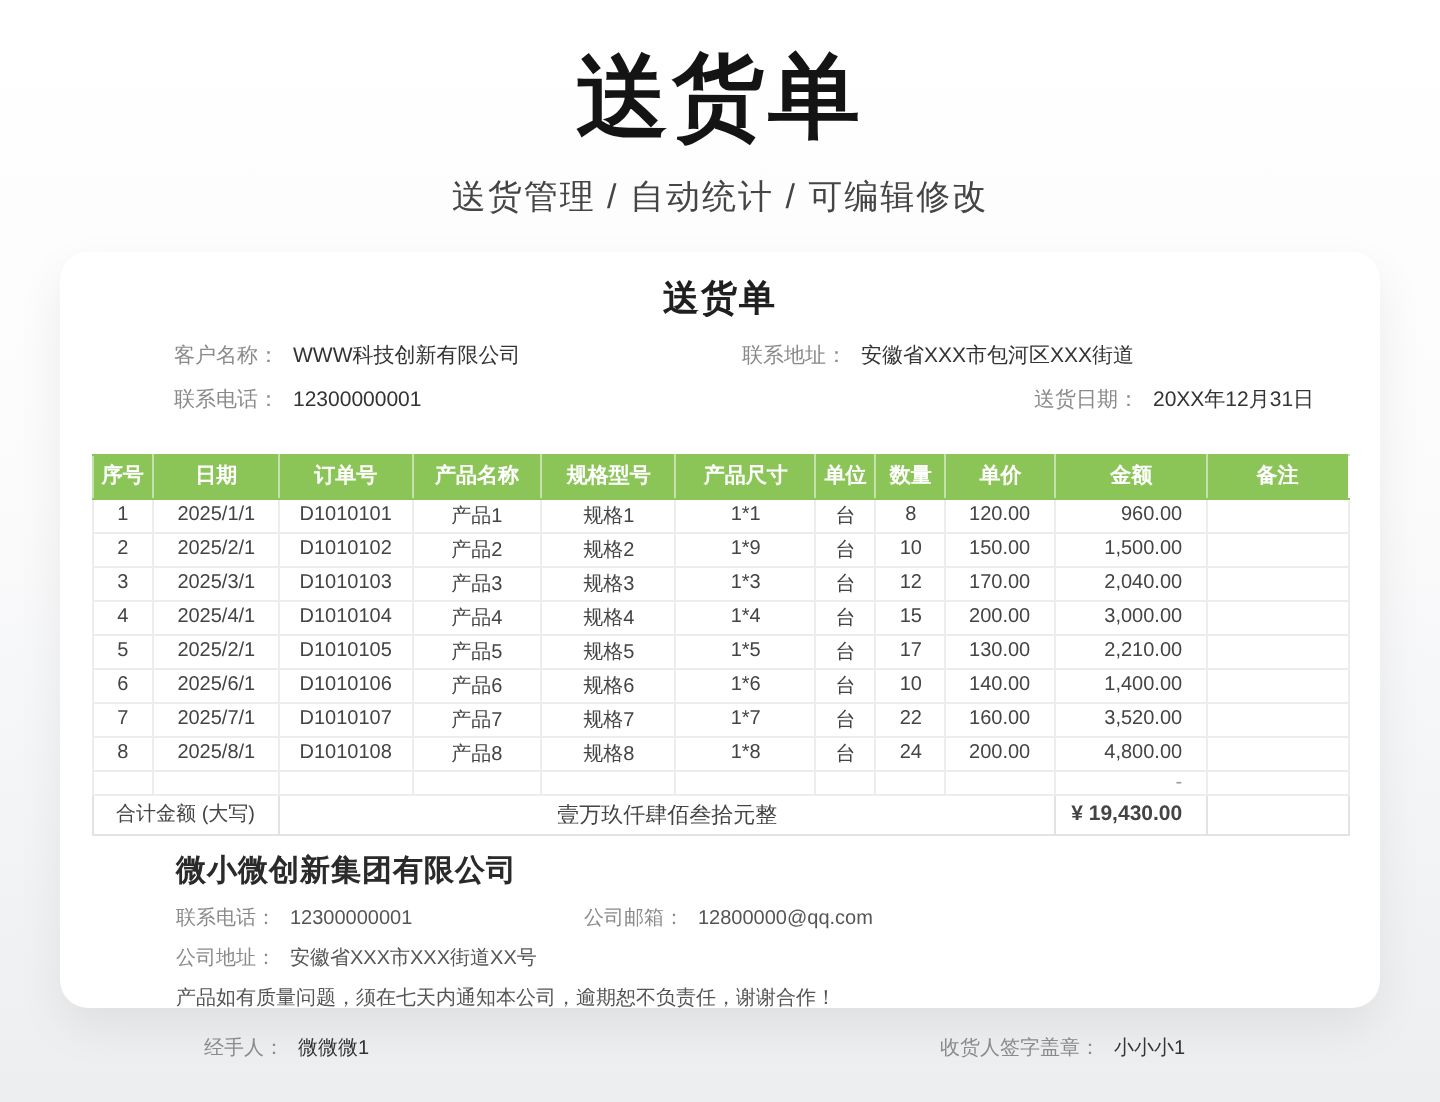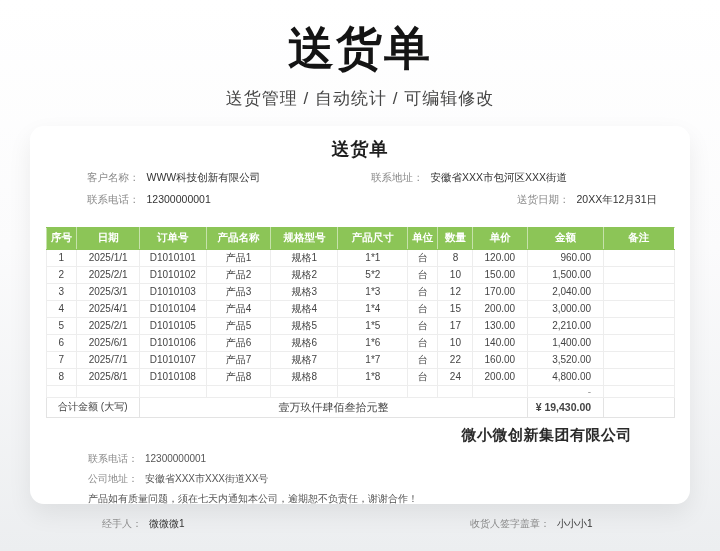--- a/index.html
+++ b/index.html
@@ -46,21 +46,21 @@
     text-align:center; white-space:nowrap; overflow:hidden;
   }
   table.delivery td.num { text-align:right; padding-right:12px; }
   table.delivery tr.empty-row td { height:11px; color:#999; }
   table.delivery tr.total-row td { height:20px; border-color:#e3e3e3; }
   .total-label { color:#6f6f6f; }
   .total-words { font-weight:normal; color:#222; font-size:11px; }
   .total-amount { font-weight:bold; color:#222; font-size:10.5px; }
 
   .foot { padding:8px 58px 0; }
-  .company-name { font-size:15px; font-weight:bold; color:#2a2a2a; letter-spacing:0.5px;text-align:right; }
+  .company-name { font-size:15px; font-weight:bold; color:#2a2a2a; letter-spacing:0.5px; }
   .foot-line { margin-top:7px; font-size:10px; color:#555; position:relative; height:13px; }
   .foot-group { position:absolute; top:0; white-space:nowrap; }
   .fg-email { left:204px; }
   .foot-note { margin-top:7px; font-size:10px; color:#555; }
   .sign-row { margin-top:11px; font-size:10px; position:relative; height:14px; }
   .sg-handler { left:14px; } .sg-receiver { left:382px; }
 </style>
 </head>
 <body>
 
@@ -133,21 +133,21 @@
           <td class="num">120.00</td>
           <td class="num">960.00</td>
           <td></td>
         </tr>
         <tr>
           <td>2</td>
           <td>2025/2/1</td>
           <td>D1010102</td>
           <td>产品2</td>
           <td>规格2</td>
-          <td>5*2</td>
+          <td>1*9</td>
           <td>台</td>
           <td>10</td>
           <td class="num">150.00</td>
           <td class="num">1,500.00</td>
           <td></td>
         </tr>
         <tr>
           <td>3</td>
           <td>2025/3/1</td>
           <td>D1010103</td>
@@ -248,20 +248,23 @@
       </tr>
     </tfoot>
   </table>
 
   <div class="foot">
     <div class="company-name">微小微创新集团有限公司</div>
     <div class="foot-line">
       <span class="foot-group" style="left:0">
         <span class="lbl">联系电话：</span><span>12300000001</span>
       </span>
+      <span class="foot-group fg-email">
+        <span class="lbl">公司邮箱：</span><span>12800000@qq.com</span>
+      </span>
     </div>
     <div class="foot-line">
       <span class="foot-group" style="left:0">
         <span class="lbl">公司地址：</span><span>安徽省XXX市XXX街道XX号</span>
       </span>
     </div>
     <div class="foot-note">产品如有质量问题，须在七天内通知本公司，逾期恕不负责任，谢谢合作！</div>
     <div class="sign-row">
       <span class="foot-group sg-handler">
         <span class="lbl">经手人：</span><span class="val">微微微1</span>

